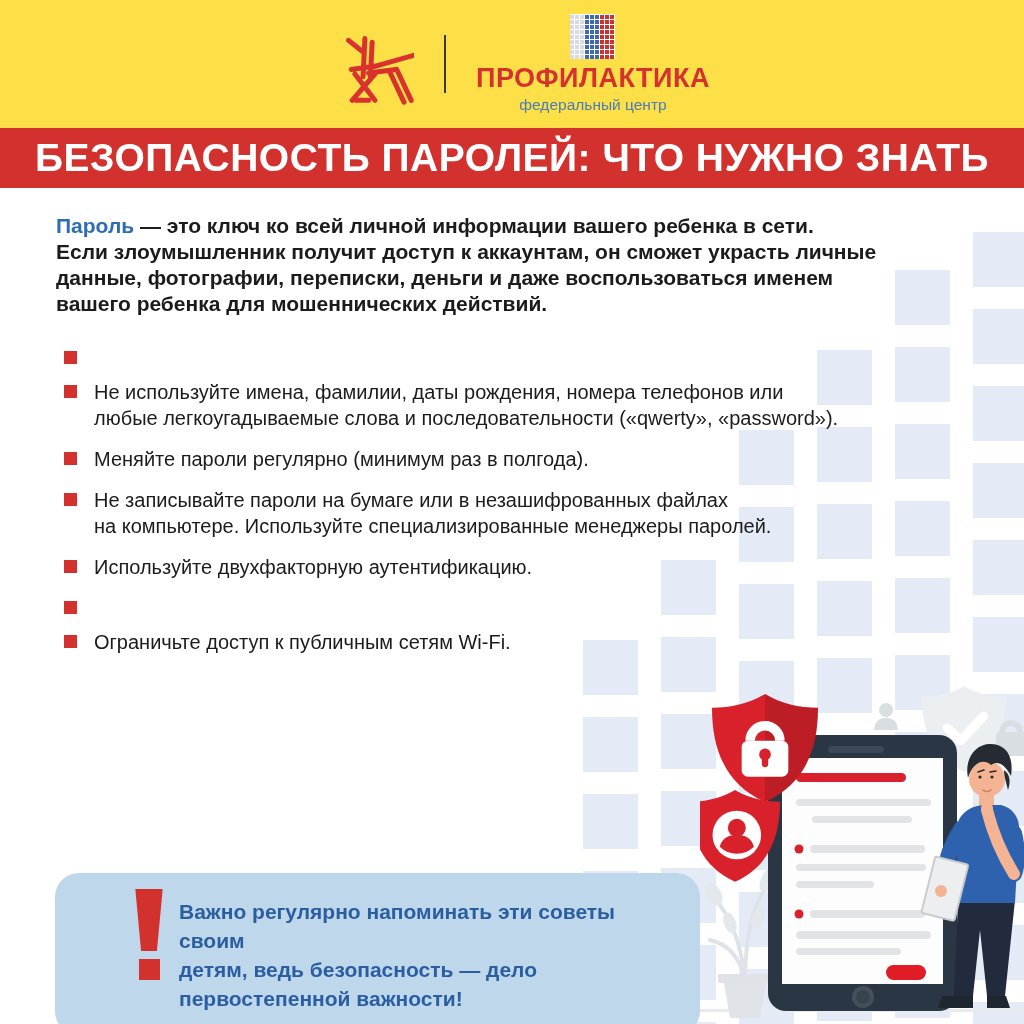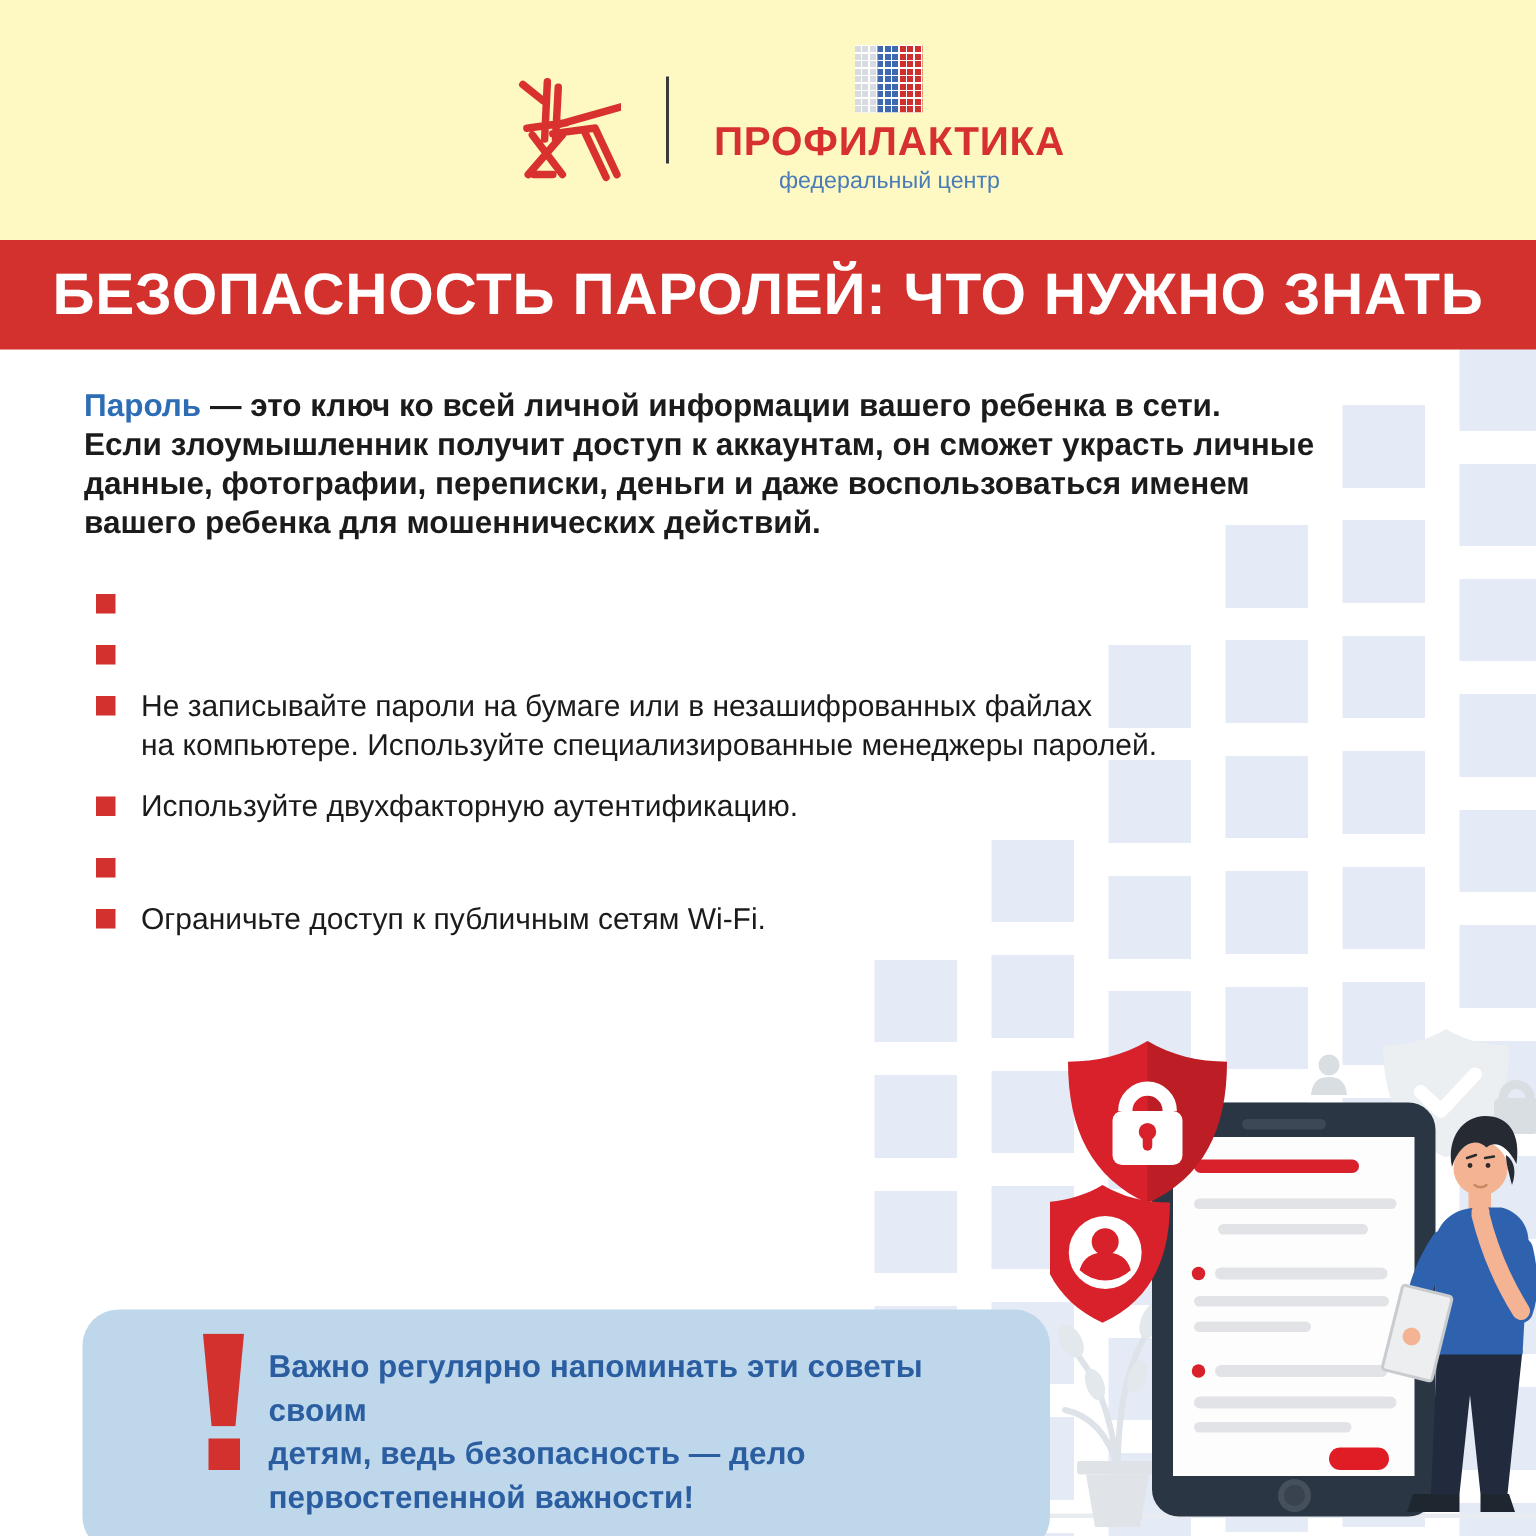--- a/index.html
+++ b/index.html
@@ -14,40 +14,40 @@
   
   .tile-col {
     position:absolute; width:55px; z-index:0;
     background-image:repeating-linear-gradient(180deg,#E4EAF6 0 55px,#ffffff 55px 77px);
   }
   .tile-pale {
     position:absolute; background:#EDF1F7; z-index:0; height:40px;
   }
   
   .header {
-    position:relative; z-index:2; height:160px; background:#fef9c3;
+    position:relative; z-index:2; height:128px; background:#fde047;
     display:flex; align-items:center; justify-content:center; gap:30px;
   }
   .divider { width:2px; height:58px; background:#3a3a3a; }
   .brand { display:flex; flex-direction:column; align-items:center; }
   .mosaic { display:flex; margin-bottom:4px; }
   .mosaic div {
     width:15px; height:45px;
     background-image:
       repeating-linear-gradient(0deg, transparent 0 4px, #fff 4px 5px),
       repeating-linear-gradient(90deg, transparent 0 4px, #fff 4px 5px);
   }
   .mosaic .m-gray { background-color:#D8DCE1; }
   .mosaic .m-blue { background-color:#3E69B0; }
   .mosaic .m-red  { background-color:#CE2F2F; }
   .brand-title { color:#D6302F; font-weight:bold; font-size:27px; letter-spacing:.5px; }
   .brand-sub   { color:#4A7CB8; font-size:15.5px; margin-top:2px; }
   
   .banner {
-    position:relative; z-index:2; height:73px; background:#D2312D;
+    position:relative; z-index:2; height:60px; background:#D2312D;
     display:flex; align-items:center; justify-content:center;
   }
   .banner h1 {
     color:#ffffff; font-size:39px; font-weight:bold; letter-spacing:.5px; white-space:nowrap;
   }
   
   .content { position:relative; z-index:2; padding:25px 60px 0 56px; }
   .intro {
     font-size:21px; font-weight:bold; line-height:26px; white-space:pre-line; max-width:930px;
   }
@@ -110,20 +110,26 @@
 Если злоумышленник получит доступ к аккаунтам, он сможет украсть личные
 данные, фотографии, переписки, деньги и даже воспользоваться именем
 вашего ребенка для мошеннических действий.</span></p>
 
   <div class="tips">
     <div class="tip">
       <span class="marker"></span>
     </div>
     <div class="tip">
       <span class="marker"></span>
+      <div class="tip-text">Не используйте имена, фамилии, даты рождения, номера телефонов или
+любые легкоугадываемые слова и последовательности («qwerty», «password»).</div>
+    </div>
+    <div class="tip">
+      <span class="marker"></span>
+      <div class="tip-text">Меняйте пароли регулярно (минимум раз в полгода).</div>
     </div>
     <div class="tip">
       <span class="marker"></span>
       <div class="tip-text">Не записывайте пароли на бумаге или в незашифрованных файлах
 на компьютере. Используйте специализированные менеджеры паролей.</div>
     </div>
     <div class="tip">
       <span class="marker"></span>
       <div class="tip-text">Используйте двухфакторную аутентификацию.</div>
     </div>

